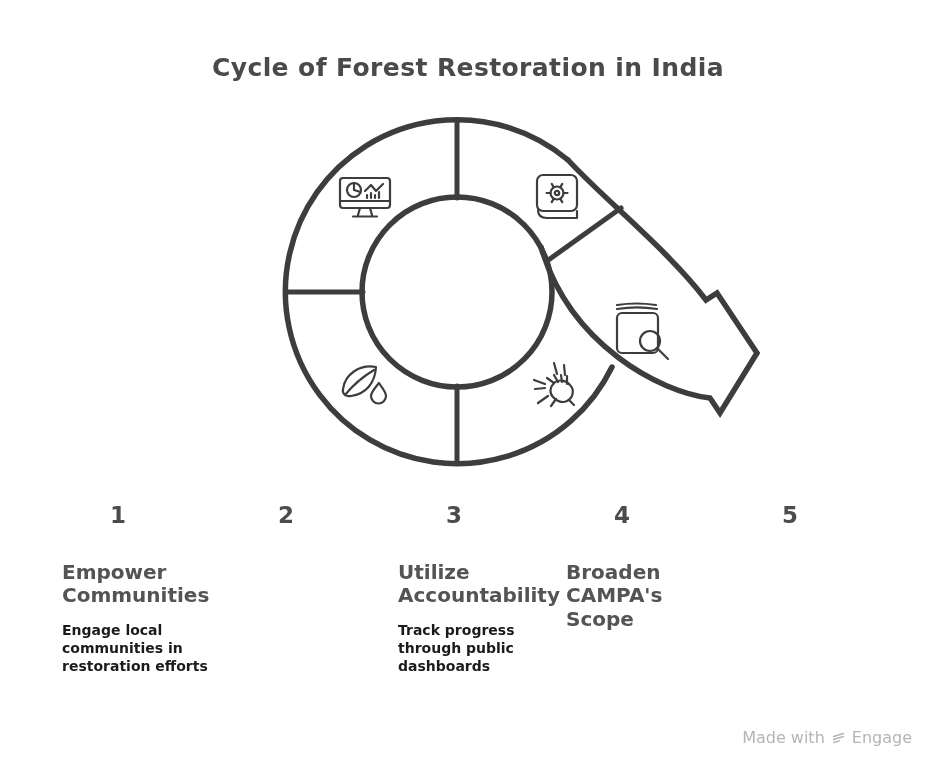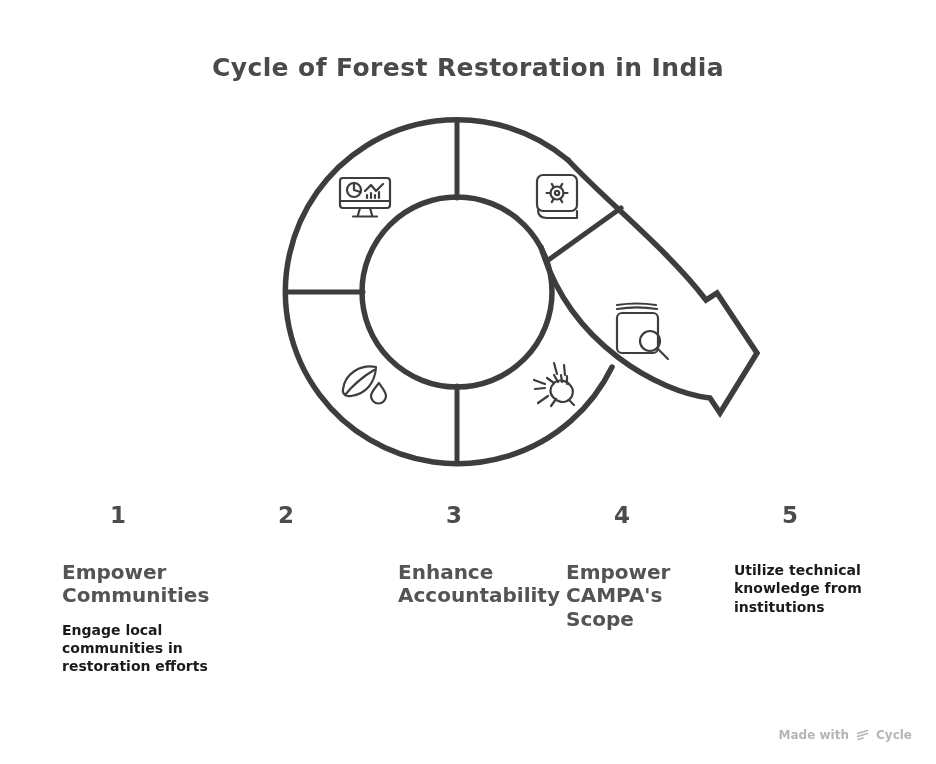--- a/index.html
+++ b/index.html
@@ -26,21 +26,21 @@
   }
   .step-title{
     font-size:20px;font-weight:700;color:#545454;line-height:1.16;
     margin:12px 0 13px 0;
   }
   .step-desc{
     font-size:14px;font-weight:700;color:#1b1b1b;line-height:1.3;max-width:150px;
   }
   .watermark{
     position:absolute;top:728px;right:24px;display:flex;align-items:center;gap:7px;
-    font-size:12px;color:#b5b5b5;font-weight:700;
+    font-size:16px;color:#b5b5b5;font-weight:400;
   }
   .napkin-logo{display:inline-block;}
 </style>
 </head>
 <body>
 
 <div class="page">
 
   <div class="diagram-title">Cycle of Forest Restoration in India</div>
 
@@ -103,33 +103,33 @@
     <div class="step">
       <div class="step-number">1</div>
       <div class="step-title">Empower Communities</div>
       <div class="step-desc">Engage local communities in restoration efforts</div>
     </div>
     <div class="step">
       <div class="step-number">2</div>
     </div>
     <div class="step">
       <div class="step-number">3</div>
-      <div class="step-title">Enhance Accountability</div>
+      <div class="step-title">Utilize Accountability</div>
+      <div class="step-desc">Track progress through public dashboards</div>
     </div>
     <div class="step">
       <div class="step-number">4</div>
-      <div class="step-title">Empower CAMPA's Scope</div>
+      <div class="step-title">Broaden CAMPA's Scope</div>
     </div>
     <div class="step">
       <div class="step-number">5</div>
-      <div class="step-desc">Utilize technical knowledge from institutions</div>
     </div>
   </div>
 
   <div class="watermark">
     <span>Made with</span>
     <svg class="napkin-logo" width="13" height="12" viewBox="0 0 13 12" aria-hidden="true">
       <path d="M 1.5,4.5 L 11.5,1.5 M 1.5,7.5 L 11.5,4.5 M 2,10.5 L 7.5,8.8" stroke="#b5b5b5" stroke-width="1.4" fill="none" stroke-linecap="round"></path>
     </svg>
-    <span>Cycle</span>
+    <span>Engage</span>
   </div>
 
 </div>
 
 </body></html>

